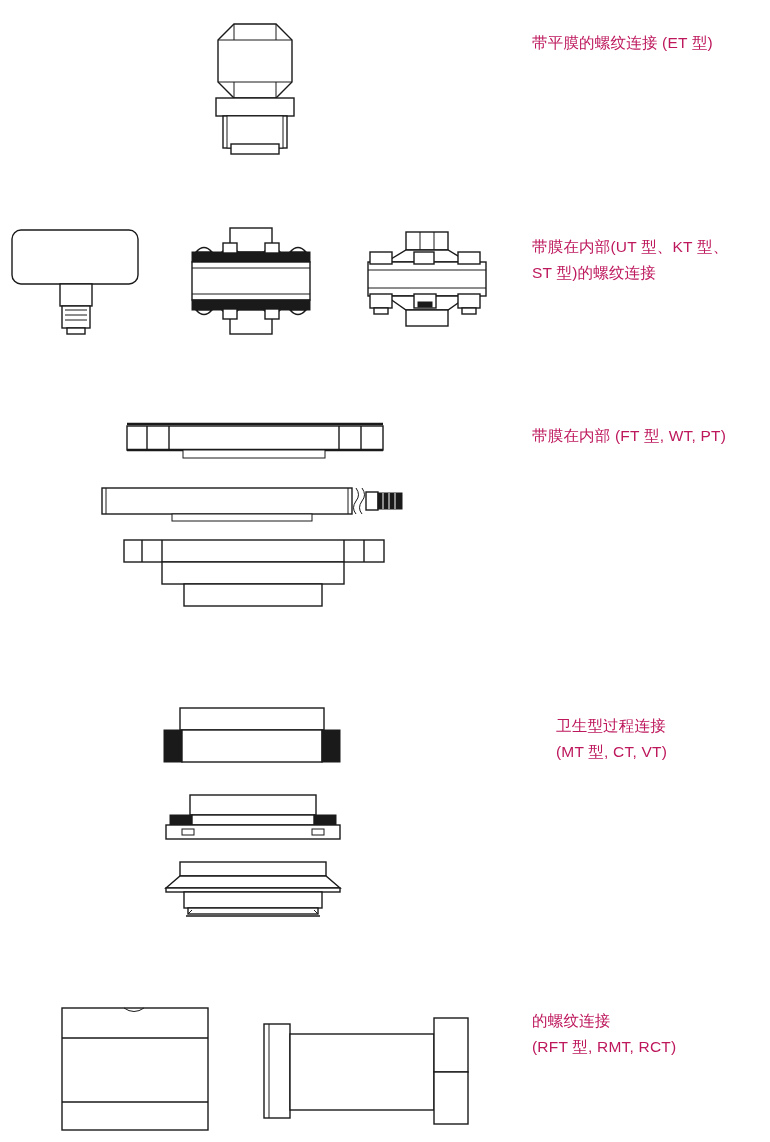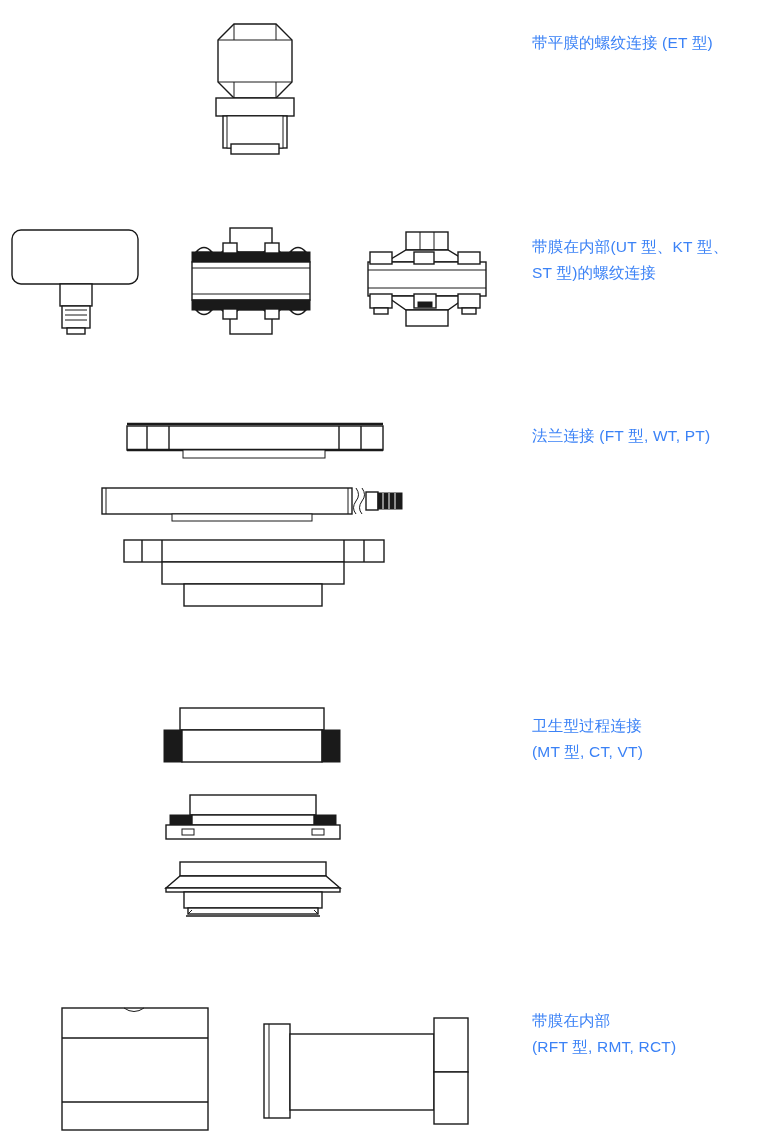--- a/index.html
+++ b/index.html
@@ -18,21 +18,21 @@
   .page {
     position: relative;
     width: 770px;
     height: 1142px;
   }
   .label {
     position: absolute;
     left: 532px;
     font-size: 15.5px;
     line-height: 26px;
-    color: #3b82f6;
+    color: #be185d;
     white-space: pre-line;
     letter-spacing: 0.2px;
   }
   .fig {
     position: absolute;
   }
   svg { display: block; overflow: visible; }
   .ln   { fill: none; stroke: #1a1a1a; stroke-width: 1.4; }
   .ln-t { fill: none; stroke: #1a1a1a; stroke-width: 1; }
   .fillw { fill: #ffffff; stroke: #1a1a1a; stroke-width: 1.4; }
@@ -164,21 +164,21 @@
   </div>
 
   <div class="fig" style="left:122px; top:538px;">
     <svg width="268" height="72" viewBox="0 0 268 72" aria-hidden="true">
       <rect class="fillw" x="2" y="2" width="260" height="22"></rect>
       <path class="ln" d="M20 2 L20 24 M40 2 L40 24 M222 2 L222 24 M242 2 L242 24"></path>
       <rect class="fillw" x="40" y="24" width="182" height="22"></rect>
       <rect class="fillw" x="62" y="46" width="138" height="22"></rect>
     </svg>
   </div>
-  <div class="label" style="top:423px;">法兰连接 (FT 型, WT, PT)</div>
+  <div class="label" style="top:423px;">带膜在内部 (FT 型, WT, PT)</div>
 
   <div class="fig" style="left:162px; top:706px;">
     <svg width="180" height="62" viewBox="0 0 180 62" aria-hidden="true">
       <rect class="fillw" x="18" y="2" width="144" height="22"></rect>
       <rect class="fillk" x="2" y="24" width="18" height="32"></rect>
       <rect class="fillw" x="20" y="24" width="140" height="32"></rect>
       <rect class="fillk" x="160" y="24" width="18" height="32"></rect>
     </svg>
   </div>
 
@@ -198,21 +198,21 @@
     <svg width="190" height="58" viewBox="0 0 190 58" aria-hidden="true">
       <rect class="fillw" x="22" y="0" width="146" height="14"></rect>
       <path class="fillw" d="M8 26 L22 14 L168 14 L182 26 Z"></path>
       <rect class="fillw" x="8" y="26" width="174" height="4"></rect>
       <rect class="fillw" x="26" y="30" width="138" height="16"></rect>
       <rect class="fillw" x="30" y="46" width="130" height="6"></rect>
       <path class="ln-t" d="M30 52 L34 48 M156 48 L160 52"></path>
       <path class="ln" d="M28 54 L162 54"></path>
     </svg>
   </div>
-  <div class="label" style="top:713px;">卫生型过程连接
+  <div class="label" style="top:713px;margin-left:24px;">卫生型过程连接
 (MT 型, CT, VT)</div>
 
   <div class="fig" style="left:60px; top:1002px;">
     <svg width="160" height="132" viewBox="0 0 160 132" aria-hidden="true">
       <rect class="fillw" x="2" y="6" width="146" height="122"></rect>
       <path class="ln" d="M2 36 L148 36 M2 100 L148 100"></path>
       <path class="ln-t" d="M64 6 q10 7 20 0"></path>
     </svg>
   </div>
 
@@ -222,16 +222,16 @@
       <rect class="fillw" x="2" y="8" width="26" height="94"></rect>
       <path class="ln-t" d="M7 8 L7 102"></path>
 
       <rect class="fillw" x="28" y="18" width="144" height="76"></rect>
 
       <rect class="fillw" x="172" y="2" width="34" height="54"></rect>
 
       <rect class="fillw" x="172" y="56" width="34" height="52"></rect>
     </svg>
   </div>
-  <div class="label" style="top:1008px;">带膜在内部
+  <div class="label" style="top:1008px;">的螺纹连接
 (RFT 型, RMT, RCT)</div>
 
 </div>
 
 </body></html>

